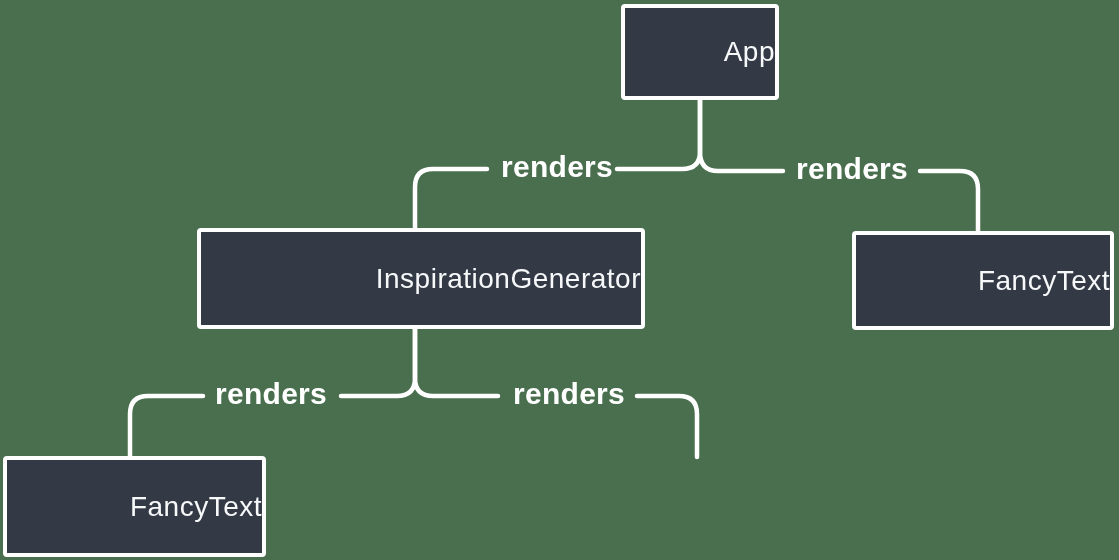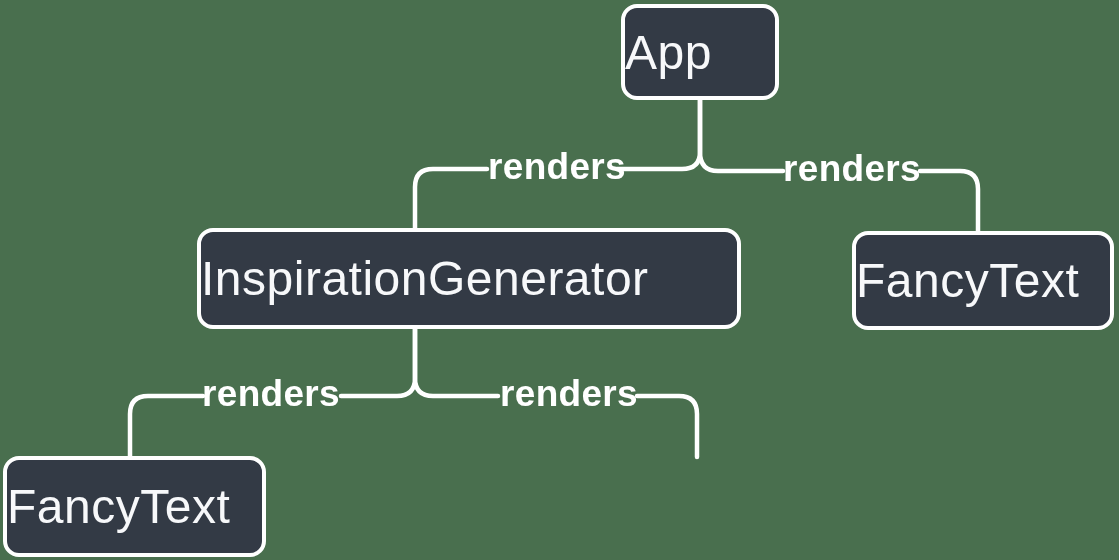--- a/index.html
+++ b/index.html
@@ -26,40 +26,40 @@
     fill: none;
     stroke: #FFFFFF;
     stroke-width: 4.5;
     stroke-linecap: round;
   }
   .node {
     position: absolute;
     box-sizing: border-box;
     background: #333A45;
     border: 4px solid #FFFFFF;
-    border-radius: 16px;
+    border-radius: 4px;
     display: flex;
     align-items: center;
-    justify-content: flex-start;
+    justify-content: flex-end;
     color: #F7F8FA;
-    font-size: 48px;
+    font-size: 28px;
     font-weight: 400;
     letter-spacing: 0.5px;
     white-space: nowrap;
   }
   .node-app        { left: 621px; top: 4px;   width: 158px; height: 96px;  }
-  .node-insp       { left: 197px; top: 228px; width: 544px; height: 101px; }
+  .node-insp       { left: 197px; top: 228px; width: 448px; height: 101px; }
   .node-fancy-top  { left: 852px; top: 231px; width: 262px; height: 99px;  }
   .node-fancy-bot  { left: 3px;   top: 456px; width: 263px; height: 101px; }
   .node-copyright  { left: 568px; top: 456px; width: 264px; height: 101px; }
   .edge-label {
     position: absolute;
     transform: translate(-50%, -50%);
     color: #FFFFFF;
-    font-size: 37px;
+    font-size: 30px;
     font-weight: 600;
     letter-spacing: 0.3px;
     white-space: nowrap;
   }
   .edge-label-1 { left: 557px; top: 167px; }
   .edge-label-2 { left: 852px; top: 169px; }
   .edge-label-3 { left: 271px; top: 394px; }
   .edge-label-4 { left: 569px; top: 394px; }
 </style>
 </head>

